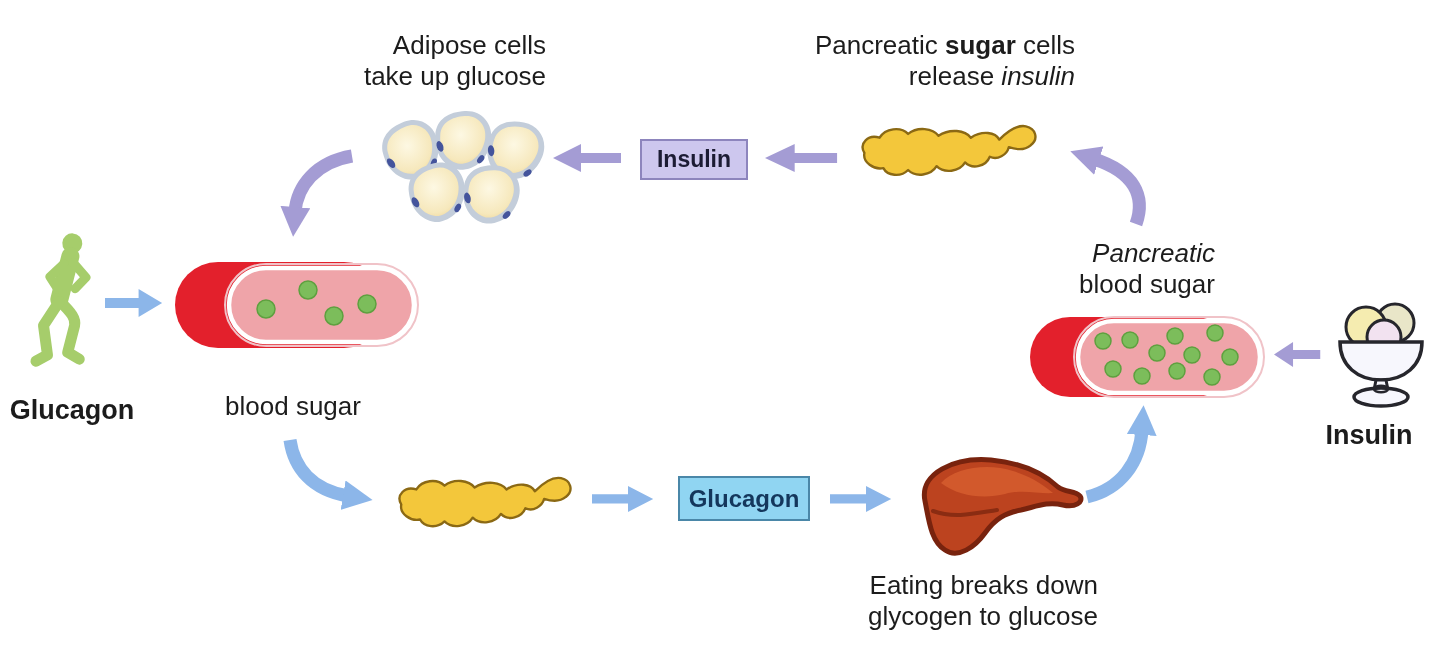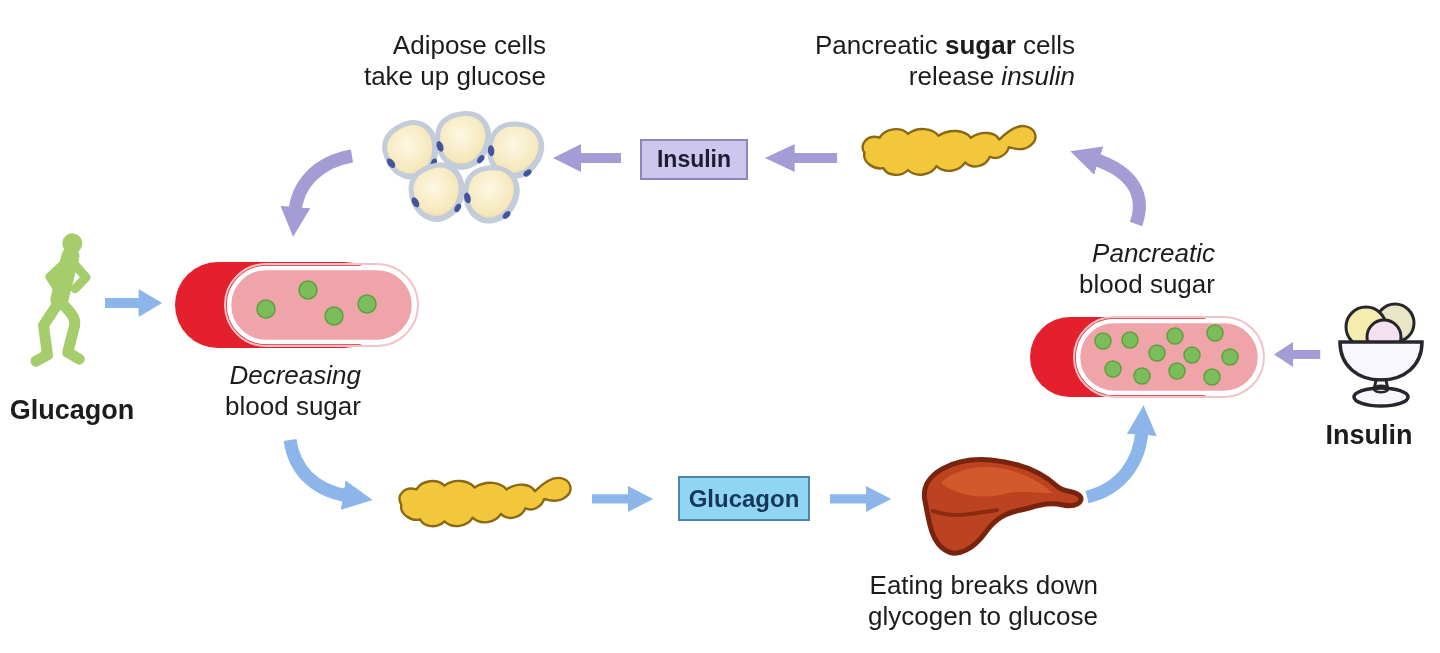--- a/index.html
+++ b/index.html
@@ -192,21 +192,21 @@
 
   <div class="lbl bold" style="left:1369px;top:420px">
     <span>Insulin</span>
   </div>
 
   <div class="lbl bold" style="left:72px;top:395px">
     <span>Glucagon</span>
   </div>
 
   <div class="lbl" style="left:293px;top:360px">
-    <i>Decreasing</i><br>
+    <br>
     <span>blood sugar</span>
   </div>
 
 
   <div class="chip glucagon" style="left:678px;top:476px;width:132px;height:45px">
     <span>Glucagon</span>
   </div>
 
   <div class="lbl" style="left:983px;top:570px">
     <span>Eating breaks down</span><br>

